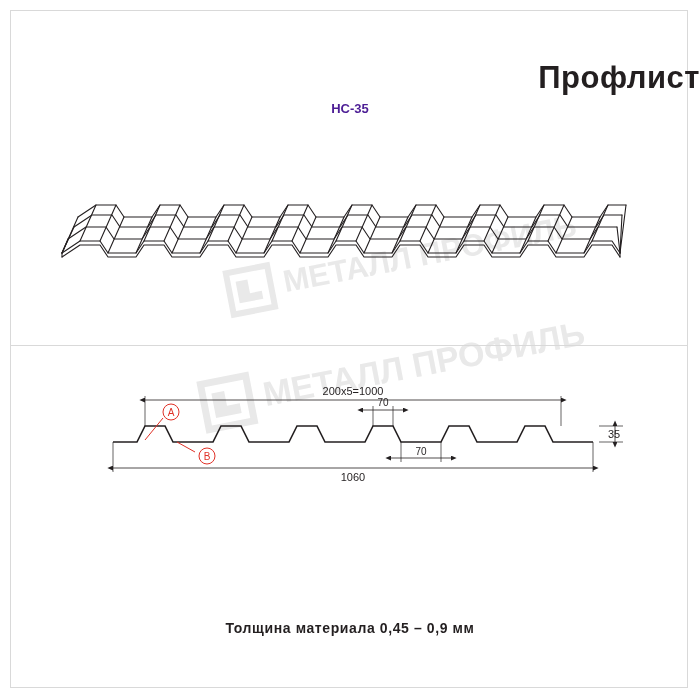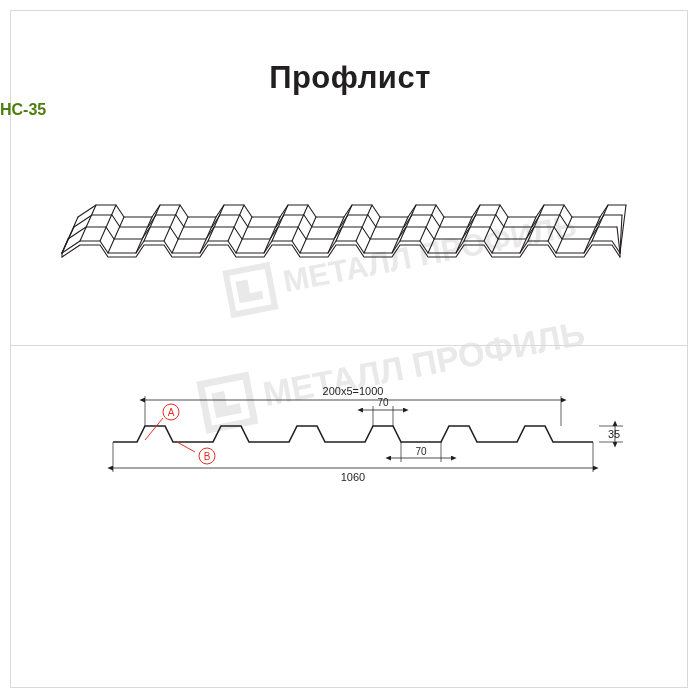--- a/index.html
+++ b/index.html
@@ -28,35 +28,35 @@
     width: 678px;
     height: 678px;
     border: 1px solid #d9d9d9;
     box-sizing: border-box;
   }
   .title {
     position: absolute;
     top: 60px;
     left: 0;
     width: 700px;
-    text-align: center;
+    text-align: right;
     font-size: 31px;
     font-weight: bold;
     letter-spacing: 0.5px;
     color: #231f20;
   }
   .subtitle {
     position: absolute;
     top: 101px;
     left: 0;
     width: 700px;
-    text-align: left;
-    font-size: 16px;
+    text-align: center;
+    font-size: 13px;
     font-weight: bold;
-    color: #4d7c0f;
+    color: #4c1d95;
   }
   .footer-note {
     position: absolute;
     top: 620px;
     left: 0;
     width: 700px;
     text-align: center;
     font-size: 14px;
     font-weight: bold;
     letter-spacing: 0.6px;
@@ -239,14 +239,15 @@
         <line x1="68" y1="38" x2="50" y2="60"></line>
         <circle cx="76" cy="32" r="8"></circle>
         <line x1="100" y1="72" x2="82" y2="62"></line>
         <circle cx="112" cy="76" r="8"></circle>
       </g>
       <text x="76" y="36" font-size="10" fill="#e03127" text-anchor="middle">A</text>
       <text x="112" y="80" font-size="10" fill="#e03127" text-anchor="middle">B</text>
     </svg>
   </div>
 
+  <div class="footer-note">Толщина материала 0,45 – 0,9 мм</div>
 
 </div>
 
 </body></html>

